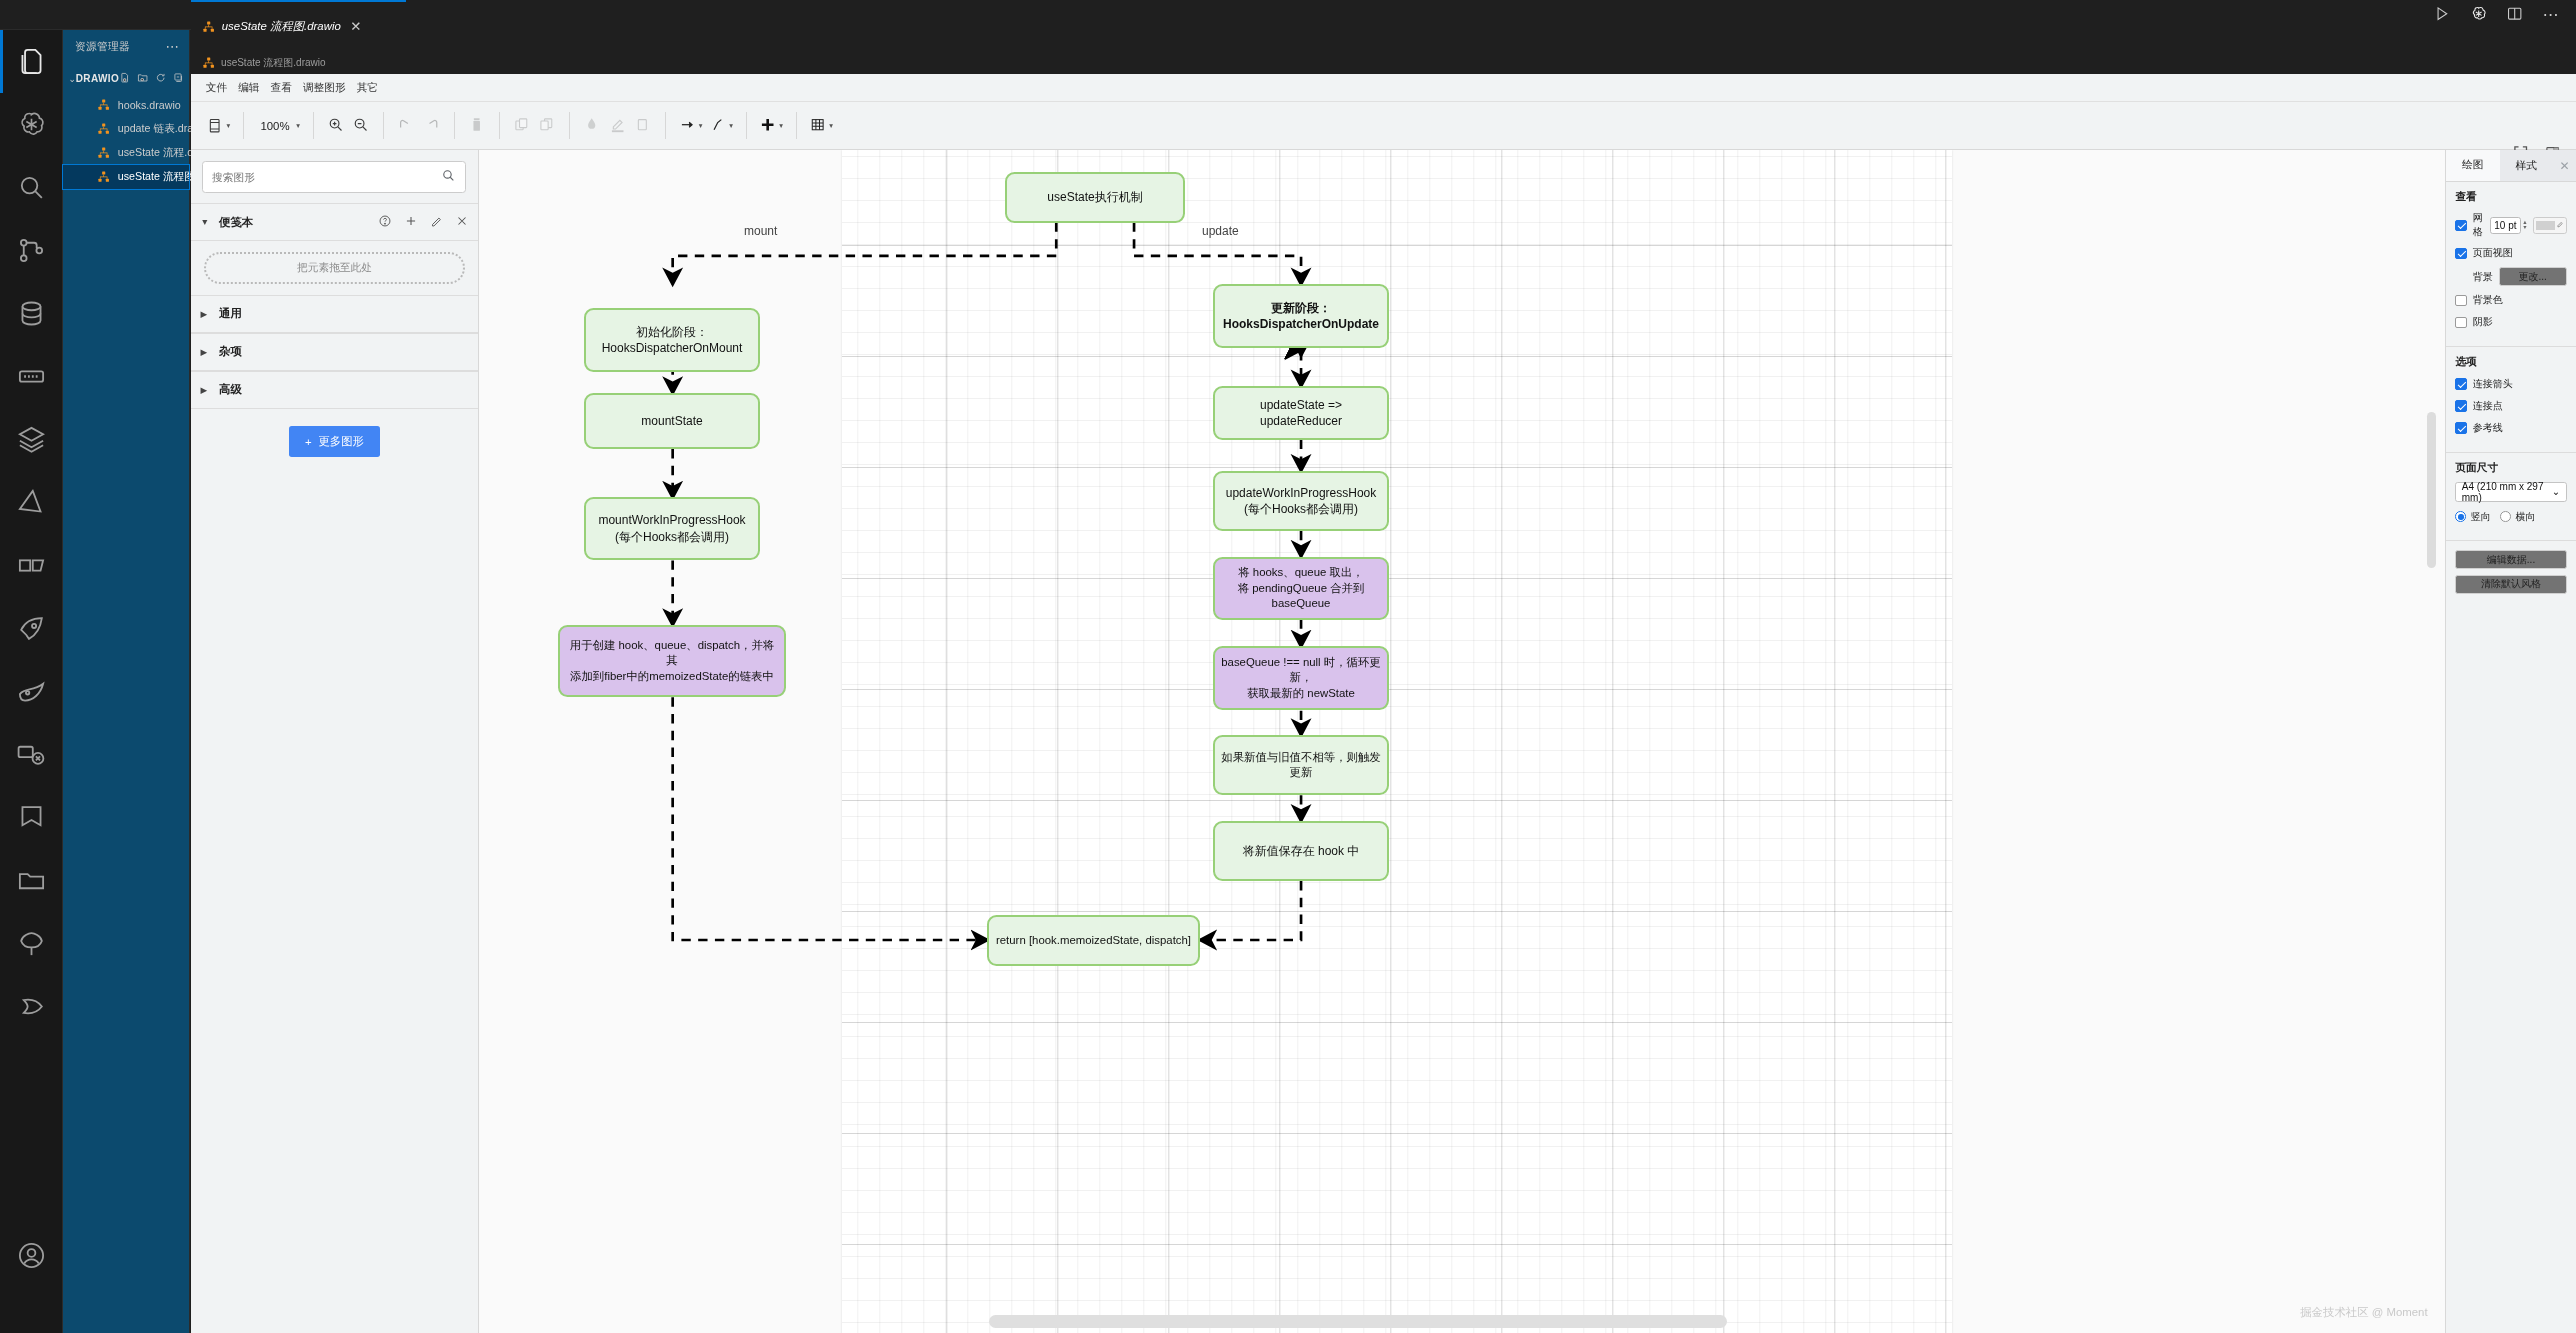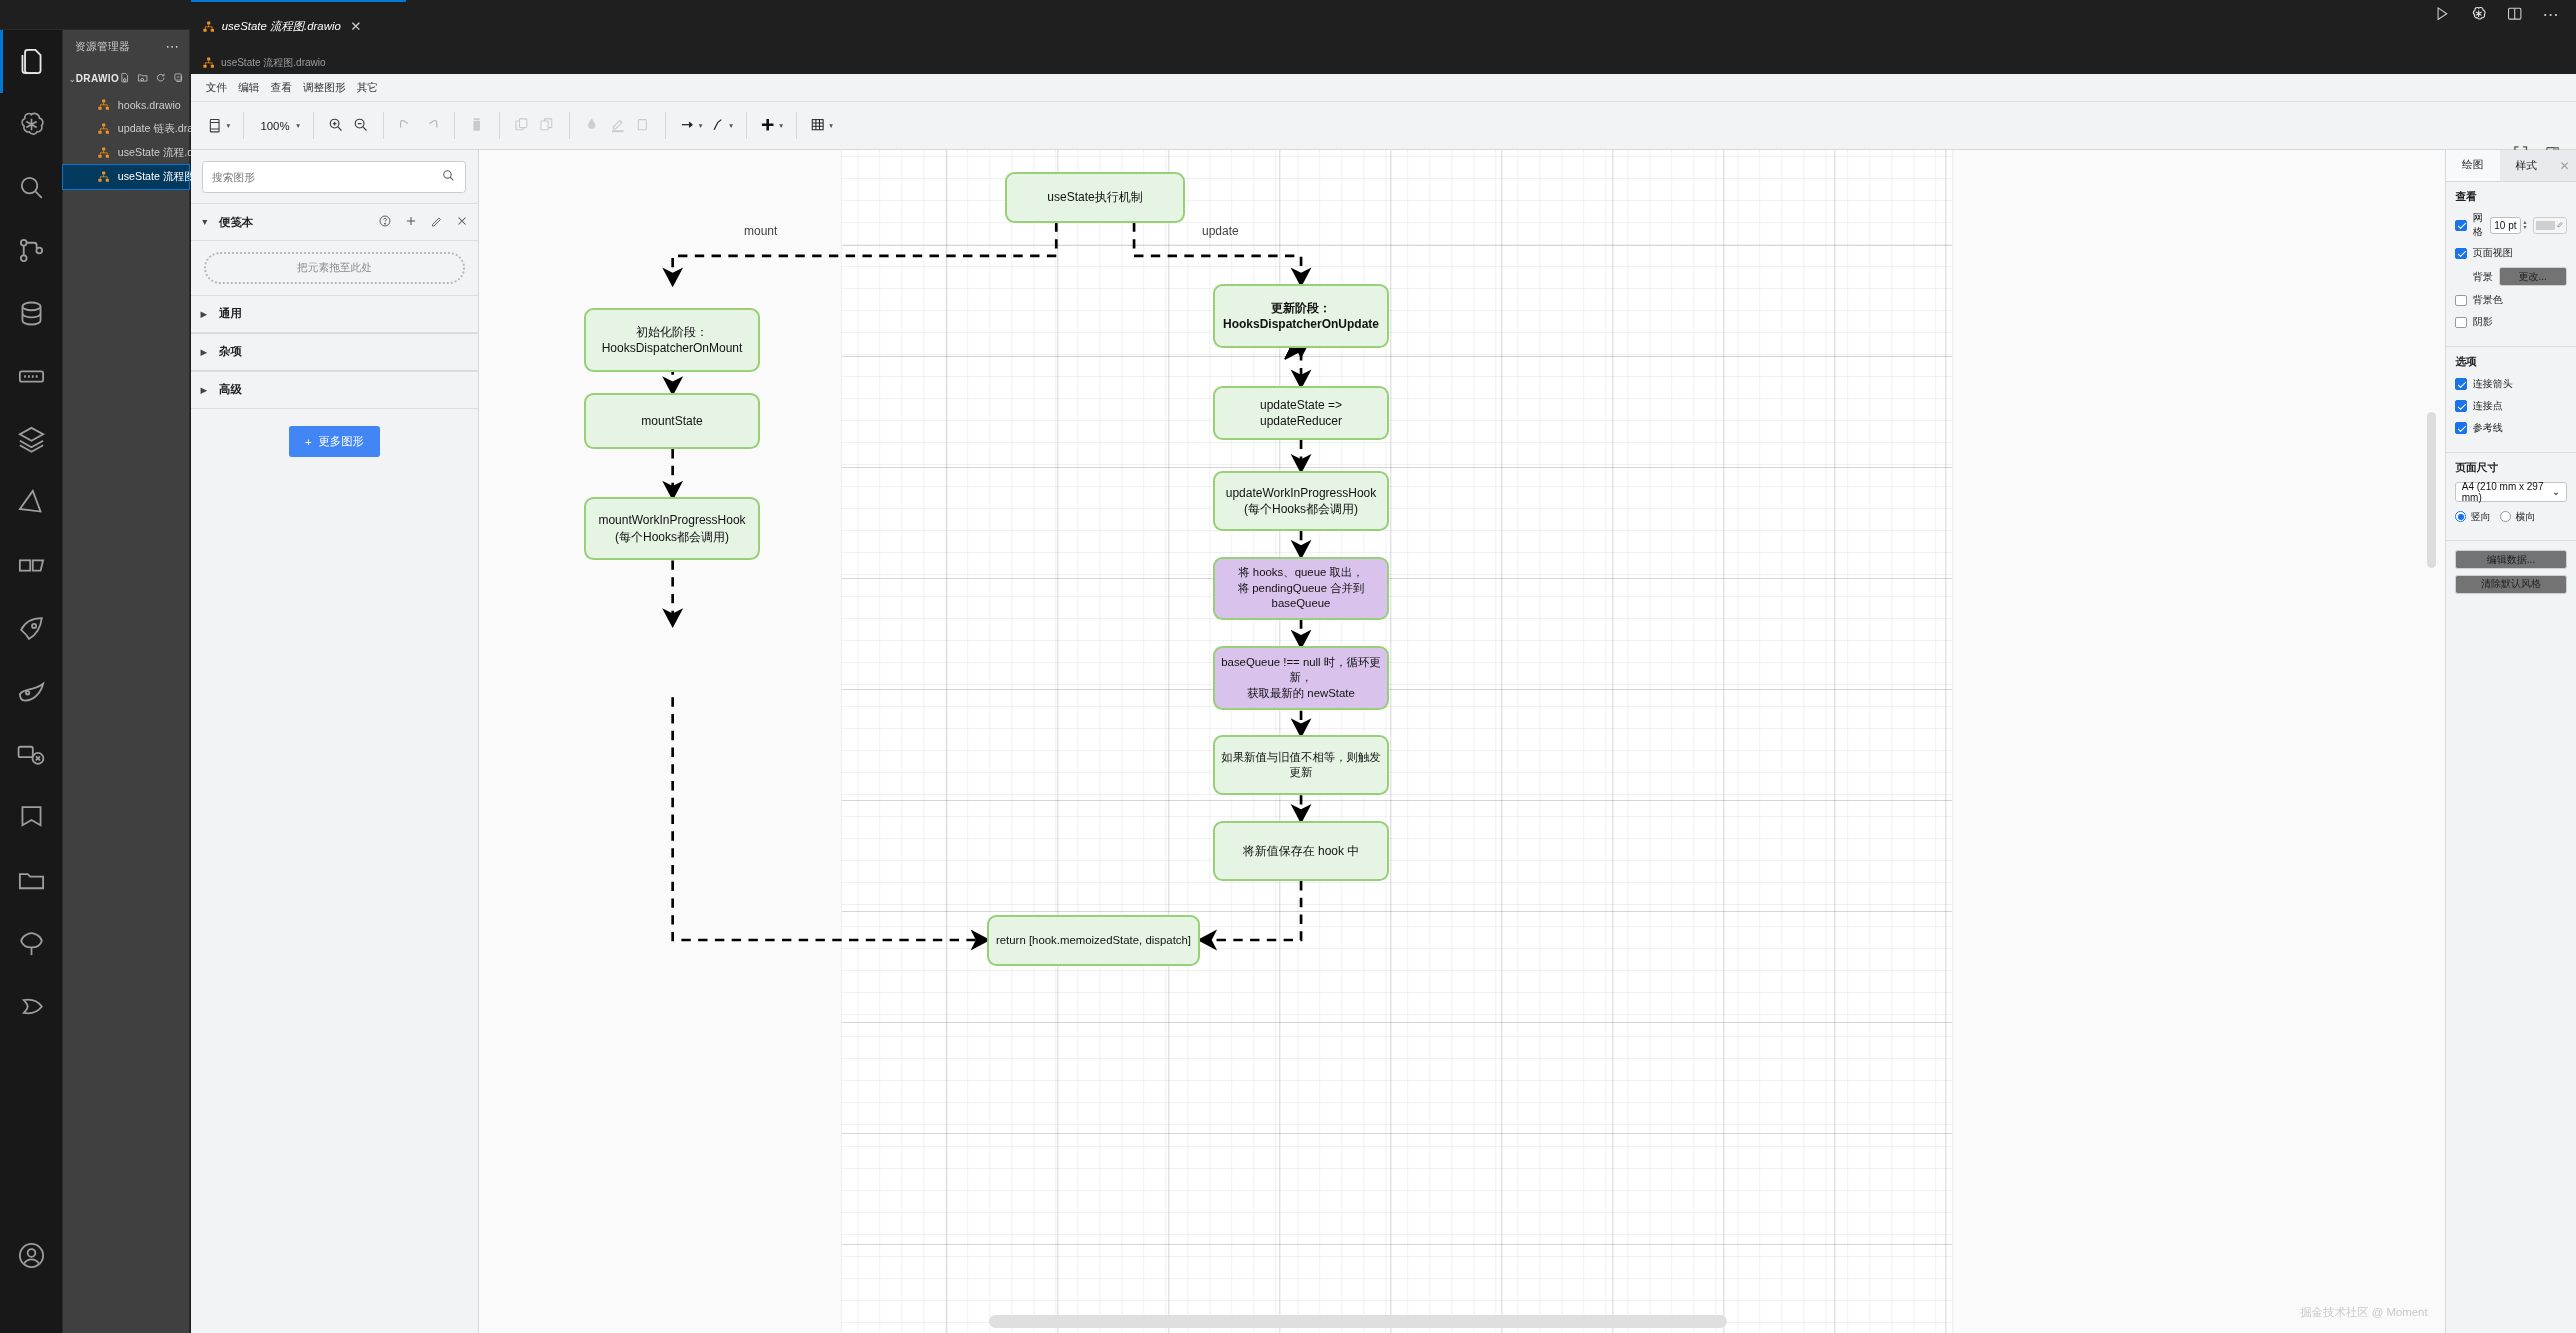--- a/index.html
+++ b/index.html
@@ -34,21 +34,21 @@
   .act-item svg { width: 31px; height: 31px; display: block; }
   .act-item.active::before {
     content: ""; position: absolute; left: 0; top: 0; width: 3.4px; height: 63px;
     background: #0078d4;
   }
   .act-bottom { position: absolute; left: 0; bottom: 47px; width: 63px; }
 
   
   .sidebar {
     position: absolute; left: 63px; top: 29.5px; width: 127px; height: 1304px;
-    background: #404040; border-right: 0.7px solid #2b2b2b;
+    background: #0c4a6e; border-right: 0.7px solid #2b2b2b;
   }
   .sidebar-header {
     display: flex; align-items: center; justify-content: space-between;
     height: 35px; padding: 0 9.4px 0 12px;
   }
   .sidebar-title {
     color: #cccccc; font-size: 10.7px; letter-spacing: 0.3px;
   }
   .sidebar-dots { color: #cccccc; font-size: 13.4px; line-height: 6.7px; letter-spacing:0.7px; }
   .tree-section {
@@ -843,20 +843,24 @@
 
           <div class="node green" style="left:105px; top:243px; width:176px; height:56px;">
             <span>mountState</span>
           </div>
 
           <div class="node green" style="left:105px; top:347px; width:176px; height:63px;">
             <span style="white-space:pre-line;">mountWorkInProgressHook
 (每个Hooks都会调用)</span>
           </div>
 
+          <div class="node purple" style="left:79px; top:475px; width:228px; height:72px; font-size:11.4px;">
+            <span style="white-space:pre-line;">用于创建 hook、queue、dispatch，并将其
+添加到fiber中的memoizedState的链表中</span>
+          </div>
 
           <div class="node green" style="left:734px; top:134px; width:176px; height:64px;font-weight:bold;">
             <span style="white-space:pre-line;">更新阶段：
 HooksDispatcherOnUpdate</span>
           </div>
 
           <div class="node green" style="left:734px; top:236px; width:176px; height:54px;">
             <span>updateState =&gt; updateReducer</span>
           </div>
 

